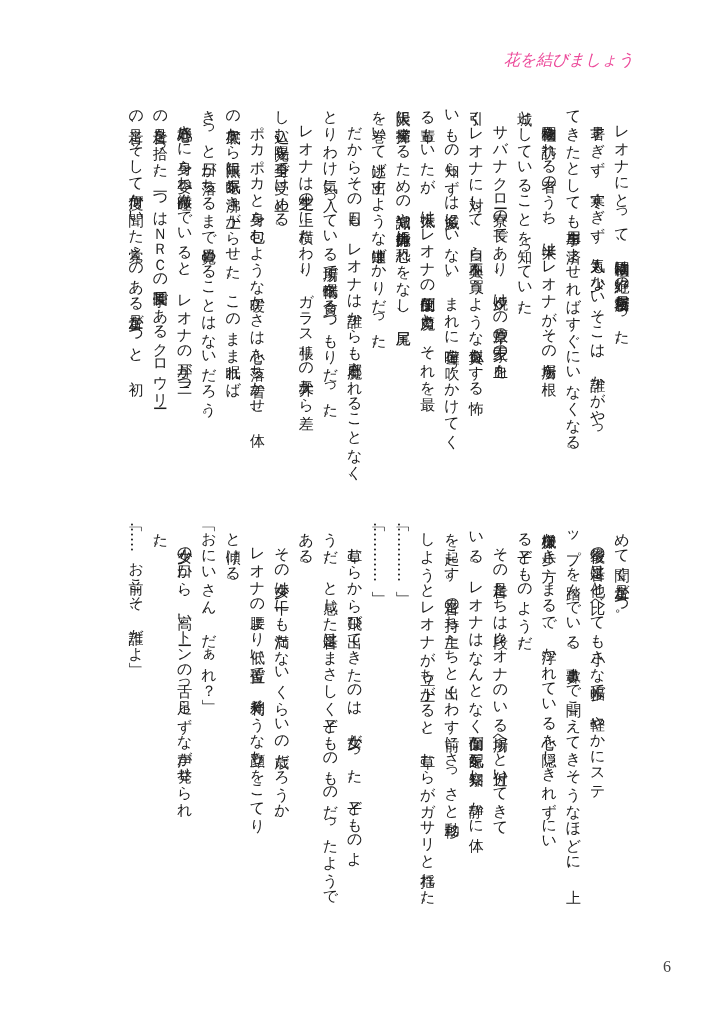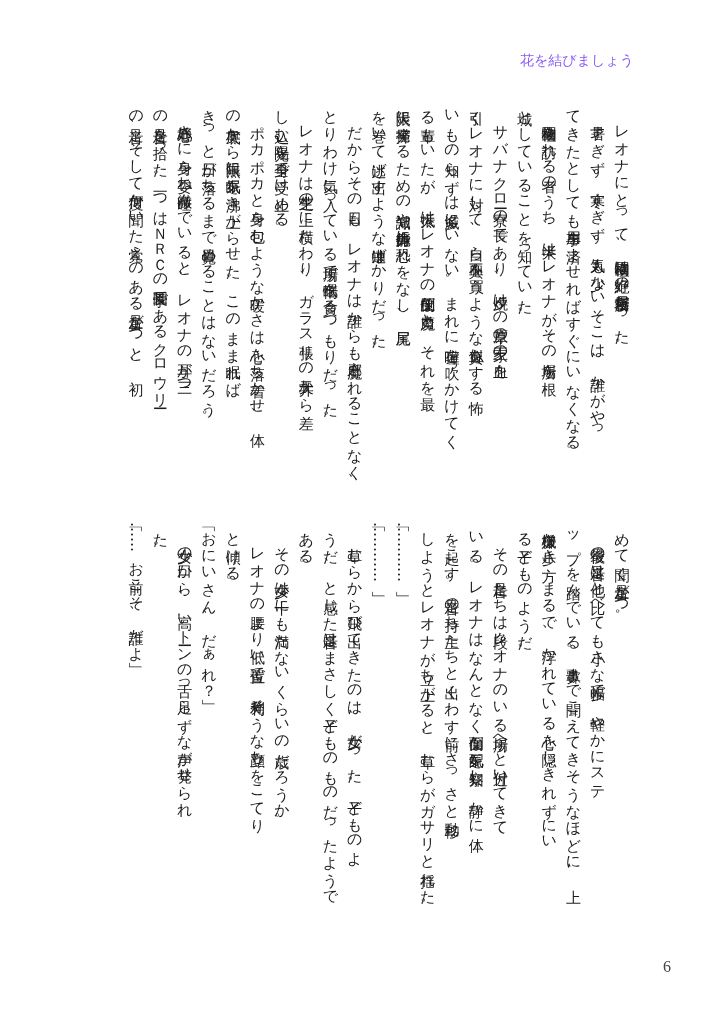--- a/index.html
+++ b/index.html
@@ -17,25 +17,26 @@
       width: 721px;
       height: 1024px;
       background: #ffffff;
       color: #1c1c1c;
       font-family: "DejaVu Serif", "Liberation Serif", serif;
     }
     .running-header {
       position: absolute;
       top: 52px;
       right: 87px;
-      font-size: 14px;
+      font-size: 16px;
       line-height: 16px;
-      color: #8b5cf6;
+      color: #ec4899;
       white-space: nowrap;
       letter-spacing: 0;
+      font-style: italic;
     }
     .text-block {
       position: absolute;
       right: 87px;
       writing-mode: vertical-rl;
       text-orientation: mixed;
     }
     .text-block.upper { top: 100px; }
     .text-block.lower { top: 522px; }
     .line {

